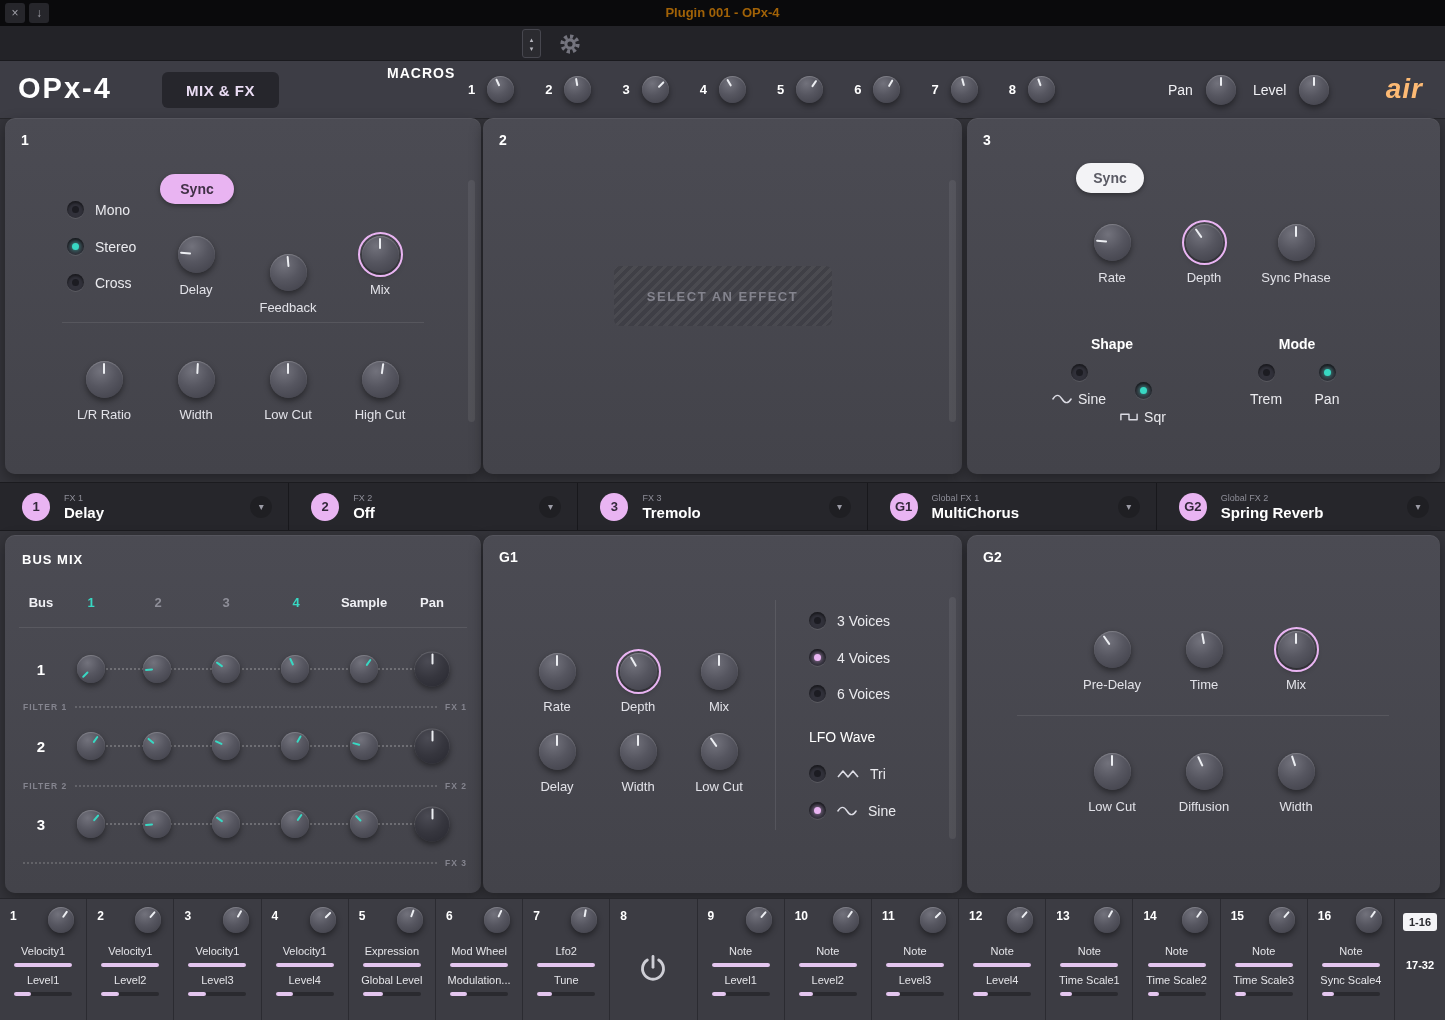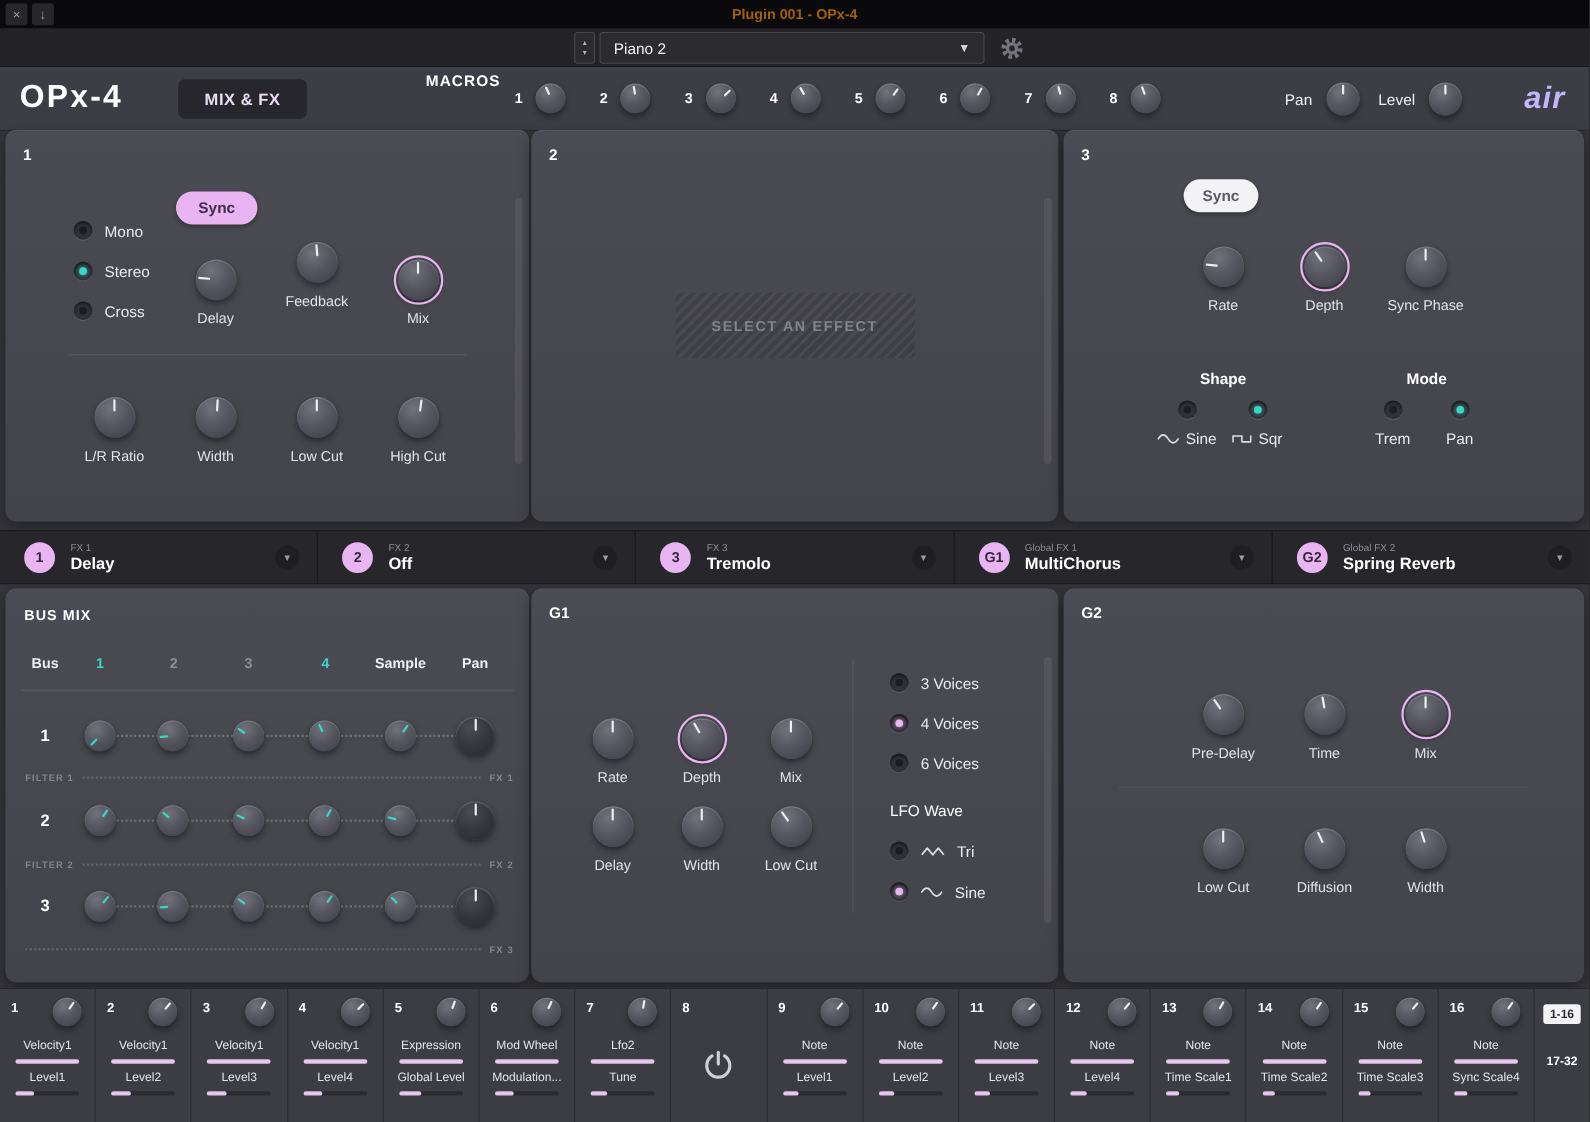--- a/index.html
+++ b/index.html
@@ -23,21 +23,21 @@
   
   .header{position:absolute;left:0;top:61px;width:100%;height:57px;background:#3d3d45;box-shadow:0 1px 0 rgba(0,0,0,.25)}
   .logo{position:absolute;left:18px;top:11px;font-size:29px;font-weight:700;letter-spacing:2px;color:#fff}
   .mixfx{position:absolute;left:162px;top:11px;height:36px;padding:0 24px;background:#26262c;border:none;border-radius:6px;color:#eadcf4;font-family:inherit;font-size:15px;font-weight:700;letter-spacing:.5px}
   .macros-label{position:absolute;left:387px;top:4px;font-size:14px;font-weight:700;color:#fff;letter-spacing:1px}
   .macro-knobs{position:absolute;left:468px;top:0;height:57px;display:flex;align-items:center;gap:31px}
   .mk{display:flex;align-items:center;gap:12px}
   .mk .num{font-size:13px;font-weight:700;color:#fff}
   .hgroup{position:absolute;top:0;height:57px;display:flex;align-items:center;gap:13px}
   .hlabel{font-size:14px;color:#f0f0f4}
-  .air{position:absolute;right:22px;top:12px;font-size:28px;font-weight:700;font-style:italic;letter-spacing:1px;color:#c4b5fd}
+  .air{position:absolute;right:22px;top:12px;font-size:28px;font-weight:700;font-style:italic;letter-spacing:1px;color:#fdba74}
 
   
   .panel{position:absolute;background:linear-gradient(#4b4b53,#43434a);border-radius:10px;box-shadow:0 5px 14px rgba(0,0,0,.35), inset 0 1px 0 rgba(255,255,255,.06)}
   .pnum{position:absolute;left:16px;top:14px;font-size:14px;font-weight:700;color:#fff}
   .scrollpill{position:absolute;width:7px;border-radius:4px;background:rgba(255,255,255,.07)}
 
   
   .knob{position:relative;border-radius:50%;background:radial-gradient(circle at 38% 28%,#72727c 0%,#565660 45%,#3e3e47 100%);box-shadow:0 3px 6px rgba(0,0,0,.45), inset 0 1px 1px rgba(255,255,255,.2)}
   .k37{width:37px;height:37px}
   .k30{width:30px;height:30px}
@@ -120,24 +120,20 @@
     </div>
     <div class="tb-title">Plugin 001 - OPx-4</div>
   </div>
 
   <div class="presetbar">
     <div class="preset-group">
       <div class="stepper">
         <span>▴</span>
         <span>▾</span>
       </div>
-      <div class="preset-field">
-        <span>Piano 2</span>
-        <span class="dd">▼</span>
-      </div>
       <div class="gear">
         <svg width="22" height="22" viewBox="0 0 24 24">
           <circle cx="12" cy="12" r="8.2" fill="none" stroke="#74747e" stroke-width="4.6" stroke-dasharray="3.4 3"></circle>
           <circle cx="12" cy="12" r="6.2" fill="#74747e"></circle>
           <circle cx="12" cy="12" r="2.8" fill="#232328"></circle>
         </svg>
       </div>
     </div>
   </div>
 
@@ -230,21 +226,21 @@
           <span class="dot"></span>
         </span>
       <span class="rlabel">Cross</span>
     </div>
     <div class="kcell" style="left:149px;top:118px;width:84px">
       <div class="knob k37" style="--rot:-85deg">
           <div class="ptr"></div>
         </div>
       <div class="klabel">Delay</div>
     </div>
-    <div class="kcell" style="left:241px;top:102px;width:84px">
+    <div class="kcell" style="left:241px;top:136px;width:84px">
       <div class="knob k37" style="--rot:-5deg">
           <div class="ptr"></div>
         </div>
       <div class="klabel">Feedback</div>
     </div>
     <div class="kcell" style="left:333px;top:118px;width:84px">
       <div class="knob k37 ring" style="--rot:0deg">
           <div class="ptr"></div>
         </div>
       <div class="klabel">Mix</div>
@@ -312,21 +308,21 @@
         </span>
       <span class="cl">
         <span class="wave-icon">
             <svg width="20" height="12" viewBox="0 0 22 12">
               <path d="M1 6 Q 6 -2 11 6 T 21 6" fill="none" stroke="currentColor" stroke-width="1.6" stroke-linecap="round"></path>
             </svg>
           </span>
         <span>Sine</span>
       </span>
     </div>
-    <div class="choice" style="left:141px;top:246px">
+    <div class="choice" style="left:141px;top:264px">
       <span class="radio sel-teal">
           <span class="dot"></span>
         </span>
       <span class="cl">
         <span class="wave-icon">
             <svg width="18" height="12" viewBox="0 0 20 12">
               <path d="M1 9 V3 H10 V9 H19 V3" fill="none" stroke="currentColor" stroke-width="1.6" stroke-linejoin="round" stroke-linecap="round"></path>
             </svg>
           </span>
         <span>Sqr</span>

